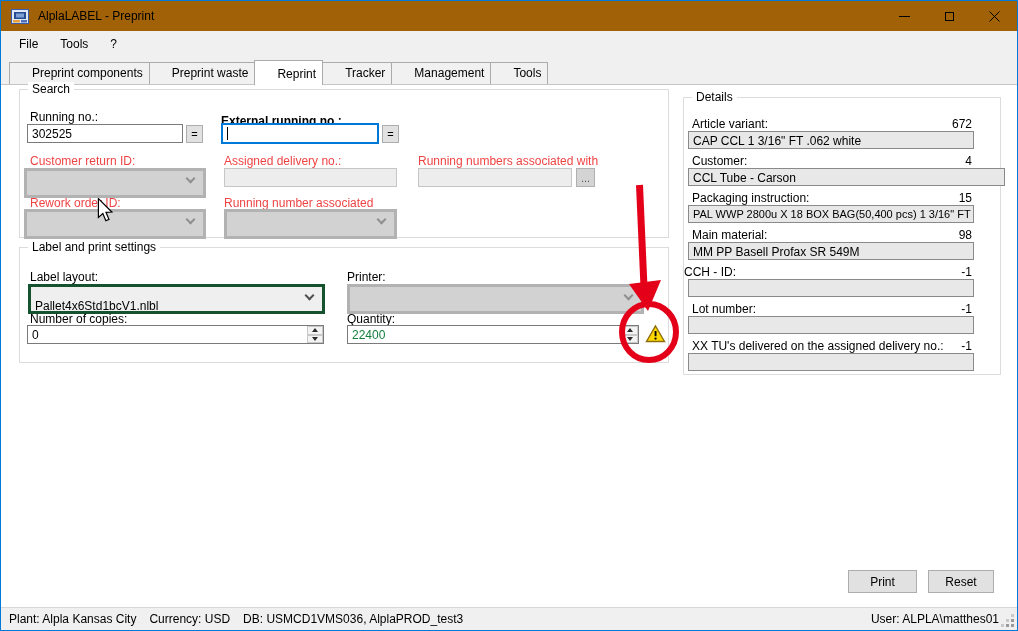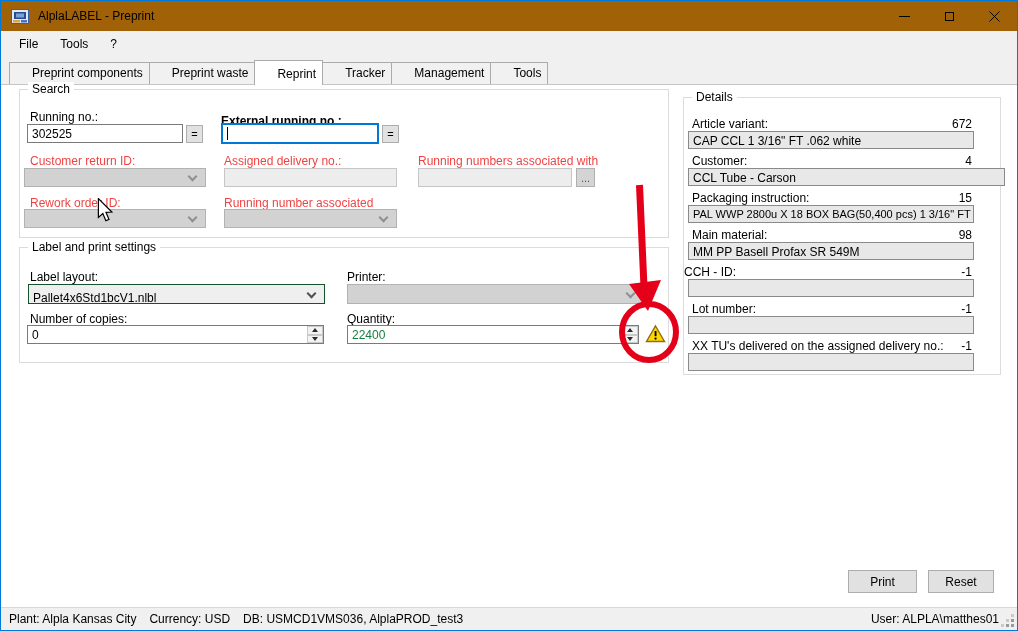--- a/index.html
+++ b/index.html
@@ -30,21 +30,21 @@
   .gb { position:absolute; border:1px solid #dcdcdc; background:#fff; }
   .gb-legend { position:absolute; top:-8px; left:8px; background:#fff; padding:0 4px; white-space:nowrap; }
   .lbl { position:absolute; white-space:nowrap; }
   .lbl.dis { color:#ef4444; }
   
   .tb { position:absolute; background:#fff; border:1px solid #7a7a7a; padding:2px 4px; overflow:hidden; white-space:nowrap; }
   .tb.dis { background:#ededed; border-color:#c6c6c6; }
   .tb.focus { border:2px solid #0078d7; }
   .caret { position:absolute; left:4px; top:2px; width:1px; height:13px; background:#000; }
   .ro { position:absolute; background:#e8e8e8; border:1px solid #8a8a8a; padding:2px 4px; overflow:hidden; white-space:nowrap; }
-  .cb { position:absolute; border:1px solid #14532d; background:#efefef; padding:6px 4px; overflow:hidden; white-space:nowrap; }
+  .cb { position:absolute; border:3px solid #14532d; background:#efefef; padding:12px 4px; overflow:hidden; white-space:nowrap; }
   .cb.dis { background:#d2d2d2; border-color:#b2b2b2; color:#6f6f6f; }
   .chev { position:absolute; right:9px; top:5px; width:7px; height:7px; border-right:2px solid #505050; border-bottom:2px solid #505050; transform:rotate(45deg); }
   .chev.dis { border-color:#8f8f8f; }
   .btn { position:absolute; background:#e1e1e1; border:1px solid #adadad; display:flex; align-items:center; justify-content:center; font-size:12px; }
   .btn.small { font-size:11px; }
   .btn.graybtn { background:#d4d4d4; border-color:#b0b0b0; color:#555; }
   .spinbox { position:absolute; background:#fff; border:1px solid #7a7a7a; padding:2px 4px; overflow:hidden; white-space:nowrap; }
   .spin-btns { position:absolute; right:0px; top:0px; bottom:0px; width:16px; display:flex; flex-direction:column; }
   .spin-b { flex:1; background:#f3f3f3; border:1px solid #c9c9c9; display:flex; align-items:center; justify-content:center; }
   .tri-up { width:0; height:0; border-left:3px solid transparent; border-right:3px solid transparent; border-bottom:4px solid #2b2b2b; }

